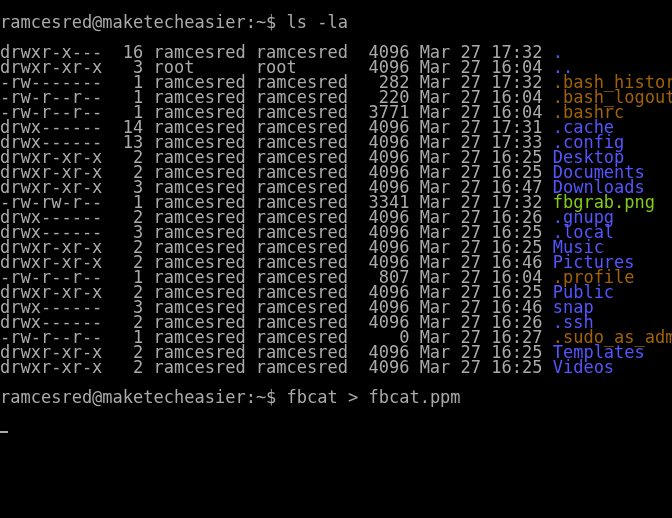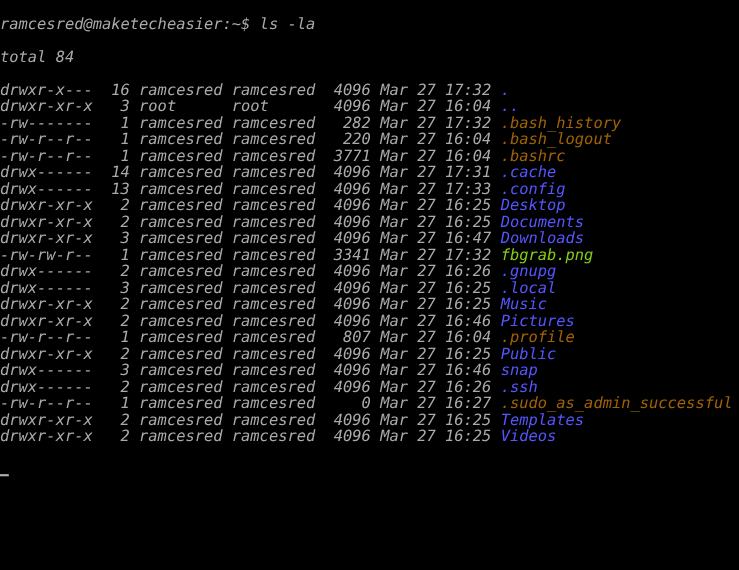--- a/index.html
+++ b/index.html
@@ -5,26 +5,25 @@
   html, body {
     margin: 0;
     padding: 0;
     background: #000;
     width: 672px;
     height: 518px;
     overflow: hidden;
   }
   .terminal {
     font-family: "DejaVu Sans Mono", "Liberation Mono", Consolas, monospace;
-    font-size: 14px;
+    font-size: 17px;
     line-height: 15px;
     color: #aaaaaa;
     white-space: pre;
     padding: 0;
-    font-style: italic;
   }
   .prompt-user { color: #aaaaaa; }
   .cmd { color: #aaaaaa; }
   .white { color: #a16207; }
   .blue { color: #5555ff; }
   .magenta { color: #84cc16; }
   .cursor {
     display: inline-block;
     width: 8px;
     height: 2px;
@@ -32,16 +31,16 @@
     vertical-align: bottom;
     margin-bottom: 2px;
   }
   .row { display: block; }
 </style>
 </head>
 <body>
 
 <div class="terminal">
 <span class="row"><span class="prompt-user">ramcesred@maketecheasier</span><span>:~$ </span><span class="cmd">ls -la</span></span>
-<span class="row">total 84</span>
 <div id="listing"><span class="row"><span>drwxr-x---  16 ramcesred ramcesred  4096 Mar 27 17:32 </span><span class="blue">.</span></span><span class="row"><span>drwxr-xr-x   3 root      root       4096 Mar 27 16:04 </span><span class="blue">..</span></span><span class="row"><span>-rw-------   1 ramcesred ramcesred   282 Mar 27 17:32 </span><span class="white">.bash_history</span></span><span class="row"><span>-rw-r--r--   1 ramcesred ramcesred   220 Mar 27 16:04 </span><span class="white">.bash_logout</span></span><span class="row"><span>-rw-r--r--   1 ramcesred ramcesred  3771 Mar 27 16:04 </span><span class="white">.bashrc</span></span><span class="row"><span>drwx------  14 ramcesred ramcesred  4096 Mar 27 17:31 </span><span class="blue">.cache</span></span><span class="row"><span>drwx------  13 ramcesred ramcesred  4096 Mar 27 17:33 </span><span class="blue">.config</span></span><span class="row"><span>drwxr-xr-x   2 ramcesred ramcesred  4096 Mar 27 16:25 </span><span class="blue">Desktop</span></span><span class="row"><span>drwxr-xr-x   2 ramcesred ramcesred  4096 Mar 27 16:25 </span><span class="blue">Documents</span></span><span class="row"><span>drwxr-xr-x   3 ramcesred ramcesred  4096 Mar 27 16:47 </span><span class="blue">Downloads</span></span><span class="row"><span>-rw-rw-r--   1 ramcesred ramcesred  3341 Mar 27 17:32 </span><span class="magenta">fbgrab.png</span></span><span class="row"><span>drwx------   2 ramcesred ramcesred  4096 Mar 27 16:26 </span><span class="blue">.gnupg</span></span><span class="row"><span>drwx------   3 ramcesred ramcesred  4096 Mar 27 16:25 </span><span class="blue">.local</span></span><span class="row"><span>drwxr-xr-x   2 ramcesred ramcesred  4096 Mar 27 16:25 </span><span class="blue">Music</span></span><span class="row"><span>drwxr-xr-x   2 ramcesred ramcesred  4096 Mar 27 16:46 </span><span class="blue">Pictures</span></span><span class="row"><span>-rw-r--r--   1 ramcesred ramcesred   807 Mar 27 16:04 </span><span class="white">.profile</span></span><span class="row"><span>drwxr-xr-x   2 ramcesred ramcesred  4096 Mar 27 16:25 </span><span class="blue">Public</span></span><span class="row"><span>drwx------   3 ramcesred ramcesred  4096 Mar 27 16:46 </span><span class="blue">snap</span></span><span class="row"><span>drwx------   2 ramcesred ramcesred  4096 Mar 27 16:26 </span><span class="blue">.ssh</span></span><span class="row"><span>-rw-r--r--   1 ramcesred ramcesred     0 Mar 27 16:27 </span><span class="white">.sudo_as_admin_successful</span></span><span class="row"><span>drwxr-xr-x   2 ramcesred ramcesred  4096 Mar 27 16:25 </span><span class="blue">Templates</span></span><span class="row"><span>drwxr-xr-x   2 ramcesred ramcesred  4096 Mar 27 16:25 </span><span class="blue">Videos</span></span></div>
+<span class="row"><span class="prompt-user">ramcesred@maketecheasier</span><span>:~$ </span><span class="cmd">fbcat &gt; fbcat.ppm</span></span>
 <span class="row"><span class="cursor"></span></span>
 </div>
 
 </body></html>

